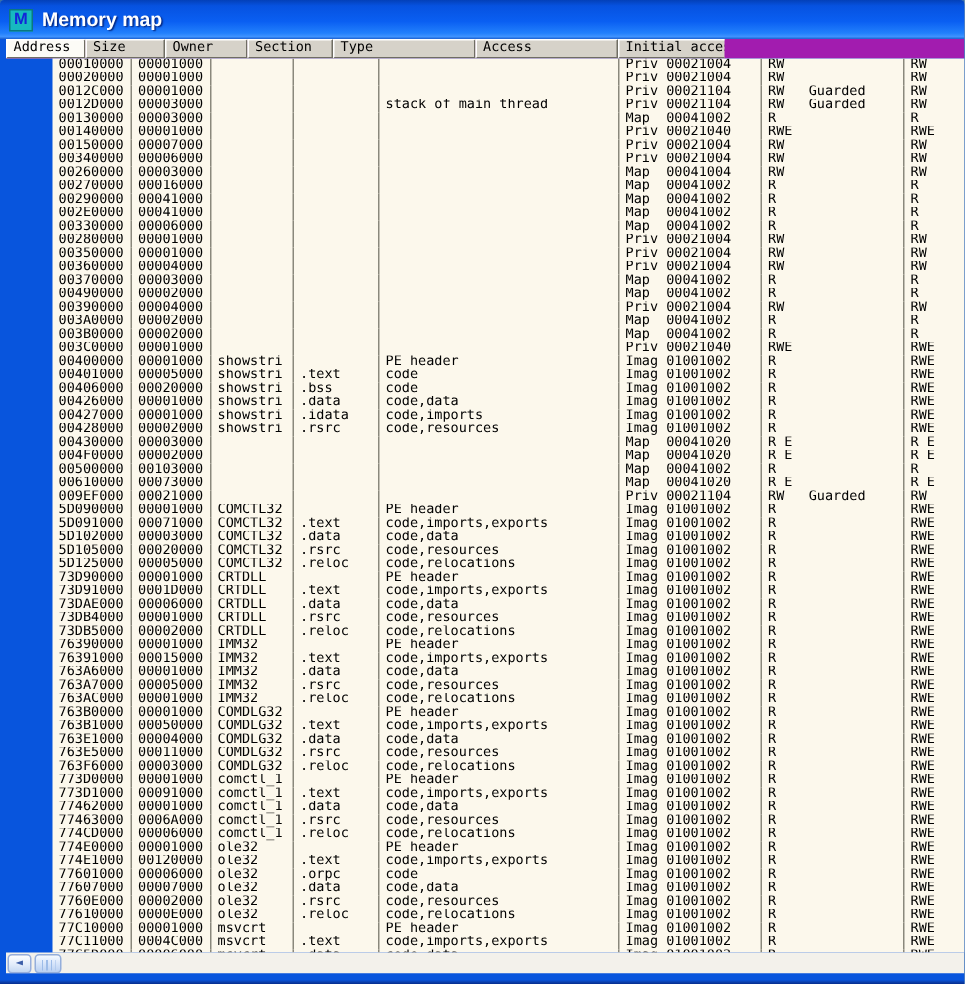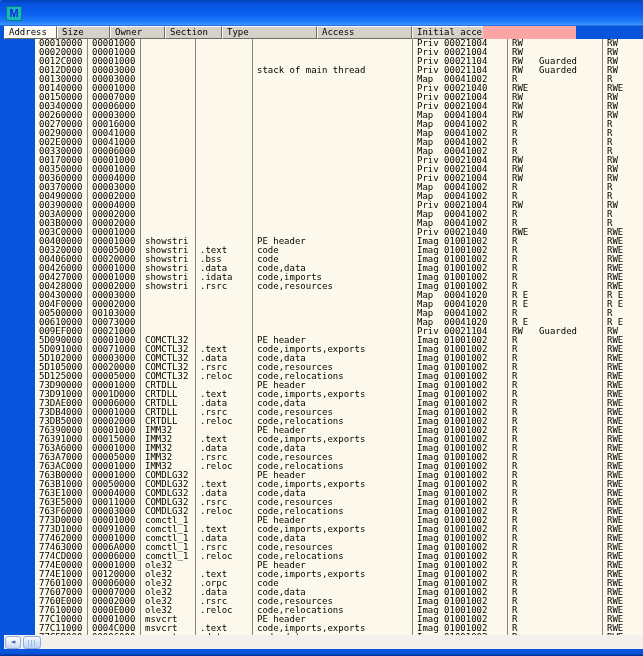--- a/index.html
+++ b/index.html
@@ -20,22 +20,22 @@
     width:16px; height:15px; background:#17B9C0; border:1px solid #0A7880;
     color:#1226D8; font:bold 11px/13px "Liberation Sans",sans-serif;
     text-align:center; margin-right:6px; flex:none;
   }
   .title-text{
     color:#FFFFFF; font:bold 13px/26px "Liberation Sans",sans-serif;
     text-shadow:1px 1px 1px #03257E; white-space:nowrap;
   }
   
   .header{
-    position:absolute; top:26px; left:4px; width:572px; height:13px;
-    display:flex; background:#fca5a5; overflow:hidden;
+    position:absolute; top:26px; left:4px; width:639px; height:13px;
+    display:flex; background:#a21caf; overflow:hidden;
   }
   .hcell{
     flex:none; height:13px; background:#D6D2C9;
     border-top:1px solid #FFFFFF; border-left:1px solid #FFFFFF;
     border-right:1px solid #6F6D63; border-bottom:1px solid #6F6D63;
     font-size:9px; line-height:11px; color:#000;
     padding-left:4px; white-space:pre; overflow:hidden;
   }
   .hcell.active{ background:#FCFBF6; }
   
@@ -80,20 +80,21 @@
     background:linear-gradient(180deg,#0855DD 0%,#0855DD 60%,#0B41B0 80%,#052C8C 100%);
   }
 </style>
 </head>
 <body>
 
 <div class="window">
 
   <div class="titlebar">
     <div class="title-icon">M</div>
+    <div class="title-text">Memory map</div>
   </div>
 
   <div class="header">
       <div class="hcell c0 active">Address</div>
       <div class="hcell c1">Size</div>
       <div class="hcell c2">Owner</div>
       <div class="hcell c3">Section</div>
       <div class="hcell c5">Type</div>
       <div class="hcell c6">Access</div>
       <div class="hcell c7">Initial access</div>
@@ -224,21 +225,21 @@
         <div class="cell c0">00330000</div>
         <div class="cell c1">00006000</div>
         <div class="cell c2"></div>
         <div class="cell c3"></div>
         <div class="cell c4"></div>
         <div class="cell c5">Map  00041002</div>
         <div class="cell c6">R</div>
         <div class="cell c7">R</div>
       </div>
       <div class="trow">
-        <div class="cell c0">00170000</div>
+        <div class="cell c0">00280000</div>
         <div class="cell c1">00001000</div>
         <div class="cell c2"></div>
         <div class="cell c3"></div>
         <div class="cell c4"></div>
         <div class="cell c5">Priv 00021004</div>
         <div class="cell c6">RW</div>
         <div class="cell c7">RW</div>
       </div>
       <div class="trow">
         <div class="cell c0">00350000</div>
@@ -324,21 +325,21 @@
         <div class="cell c0">00400000</div>
         <div class="cell c1">00001000</div>
         <div class="cell c2">showstri</div>
         <div class="cell c3"></div>
         <div class="cell c4">PE header</div>
         <div class="cell c5">Imag 01001002</div>
         <div class="cell c6">R</div>
         <div class="cell c7">RWE</div>
       </div>
       <div class="trow">
-        <div class="cell c0">00320000</div>
+        <div class="cell c0">00401000</div>
         <div class="cell c1">00005000</div>
         <div class="cell c2">showstri</div>
         <div class="cell c3">.text</div>
         <div class="cell c4">code</div>
         <div class="cell c5">Imag 01001002</div>
         <div class="cell c6">R</div>
         <div class="cell c7">RWE</div>
       </div>
       <div class="trow">
         <div class="cell c0">00406000</div>

